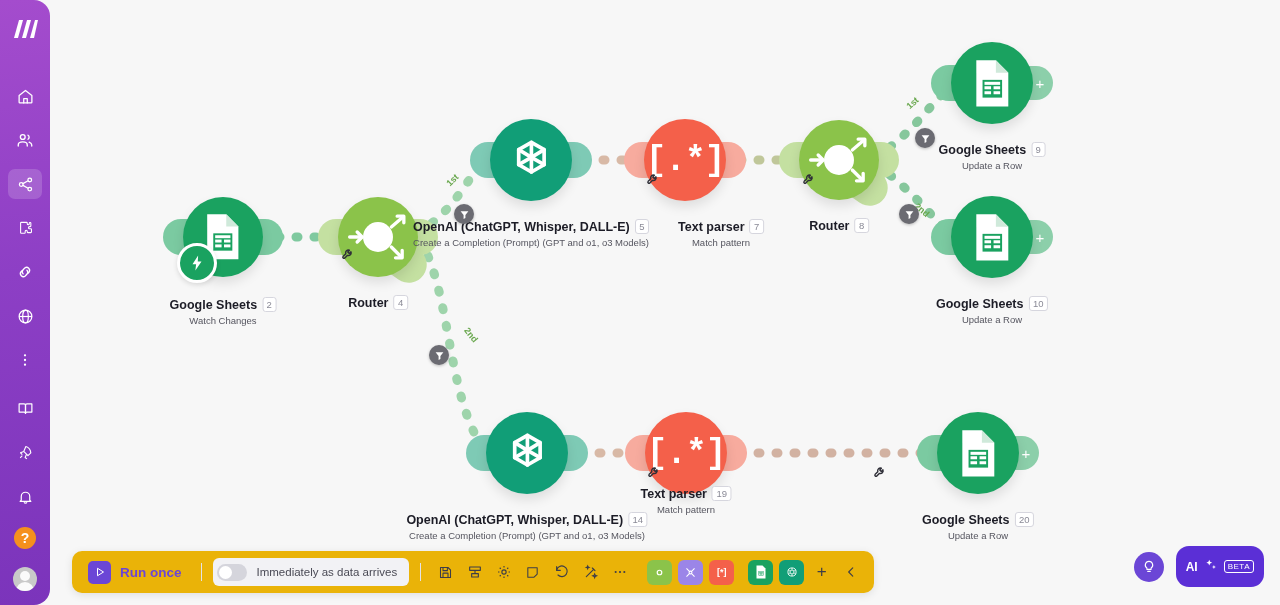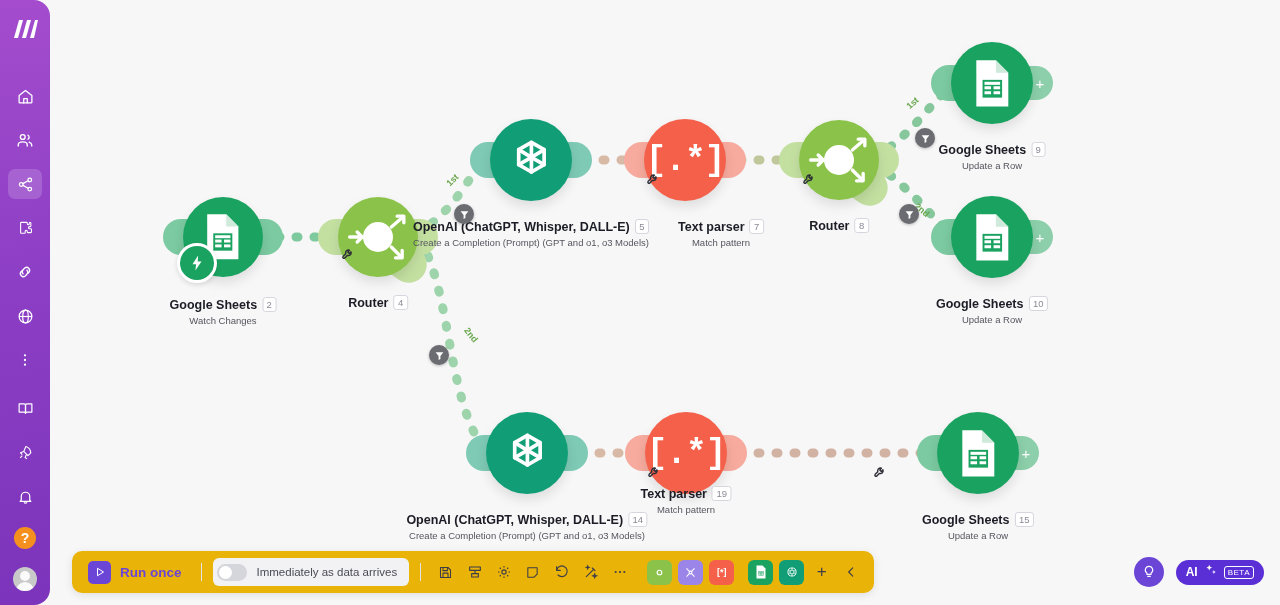--- a/index.html
+++ b/index.html
@@ -130,21 +130,21 @@
   .chip-red { background: #f4604a; }
   .chip-sheets { background: #1aa260; }
   .chip-openai { background: #119e77; }
 
   
   #ai-area { position: absolute; right: 16px; bottom: 18px; display: flex;
              align-items: center; gap: 12px; }
   .bulb-btn { width: 30px; height: 30px; border-radius: 50%; background: #6b46d6;
               display: flex; align-items: center; justify-content: center;
               cursor: pointer; }
-  .ai-pill { height: 25px; border-radius: 13px; background: #5b2fd6; color: #fff;
+  .ai-pill { height: 41px; border-radius: 13px; background: #5b2fd6; color: #fff;
              display: flex; align-items: center; gap: 6px; padding: 0 10px;
              cursor: pointer; }
   .ai-pill .ai-text { font-size: 12px; font-weight: 600; }
   .beta { font-size: 8px; border: 1px solid #fff; border-radius: 3px;
           padding: 1px 3px; letter-spacing: 0.5px; }
 </style>
 </head>
 <body>
 
 <div id="app">
@@ -401,21 +401,21 @@
     <path d="M3 1 h11 l7 7 v19 H3 Z" fill="#ffffff"></path>
     <path d="M14 1 l7 7 h-7 Z" fill="#cfe9da"></path>
     <rect x="6.5" y="12" width="11" height="10" fill="#1aa260"></rect>
     <rect x="7.6" y="13.1" width="8.8" height="1.7" fill="#fff"></rect>
     <rect x="7.6" y="15.6" width="3.7" height="1.7" fill="#fff"></rect>
     <rect x="12.7" y="15.6" width="3.7" height="1.7" fill="#fff"></rect>
     <rect x="7.6" y="18.4" width="3.7" height="1.7" fill="#fff"></rect>
     <rect x="12.7" y="18.4" width="3.7" height="1.7" fill="#fff"></rect>
   </svg>
           </div>
-          <div class="node-label" style="left: 928px; top: 510px;"><span class="node-title">Google Sheets</span><span class="node-num">15</span><div class="node-sub">Update a Row</div></div>
+          <div class="node-label" style="left: 928px; top: 510px;"><span class="node-title">Google Sheets</span><span class="node-num">20</span><div class="node-sub">Update a Row</div></div>
         </div>
       </div>
     <div id="labels-layer">
         <div class="route-label" style="left: 396px; top: 175px; transform: rotate(-45deg);">1st</div>
         <div class="route-label" style="left: 413px; top: 330px; transform: rotate(52deg);">2nd</div>
         <div class="route-label" style="left: 856px; top: 98px; transform: rotate(-42deg);">1st</div>
         <div class="route-label" style="left: 864px; top: 205px; transform: rotate(40deg);">2nd</div>
       </div>
     <div id="filters-layer">
         <div class="filter-badge" style="left: 404px; top: 204px;">

